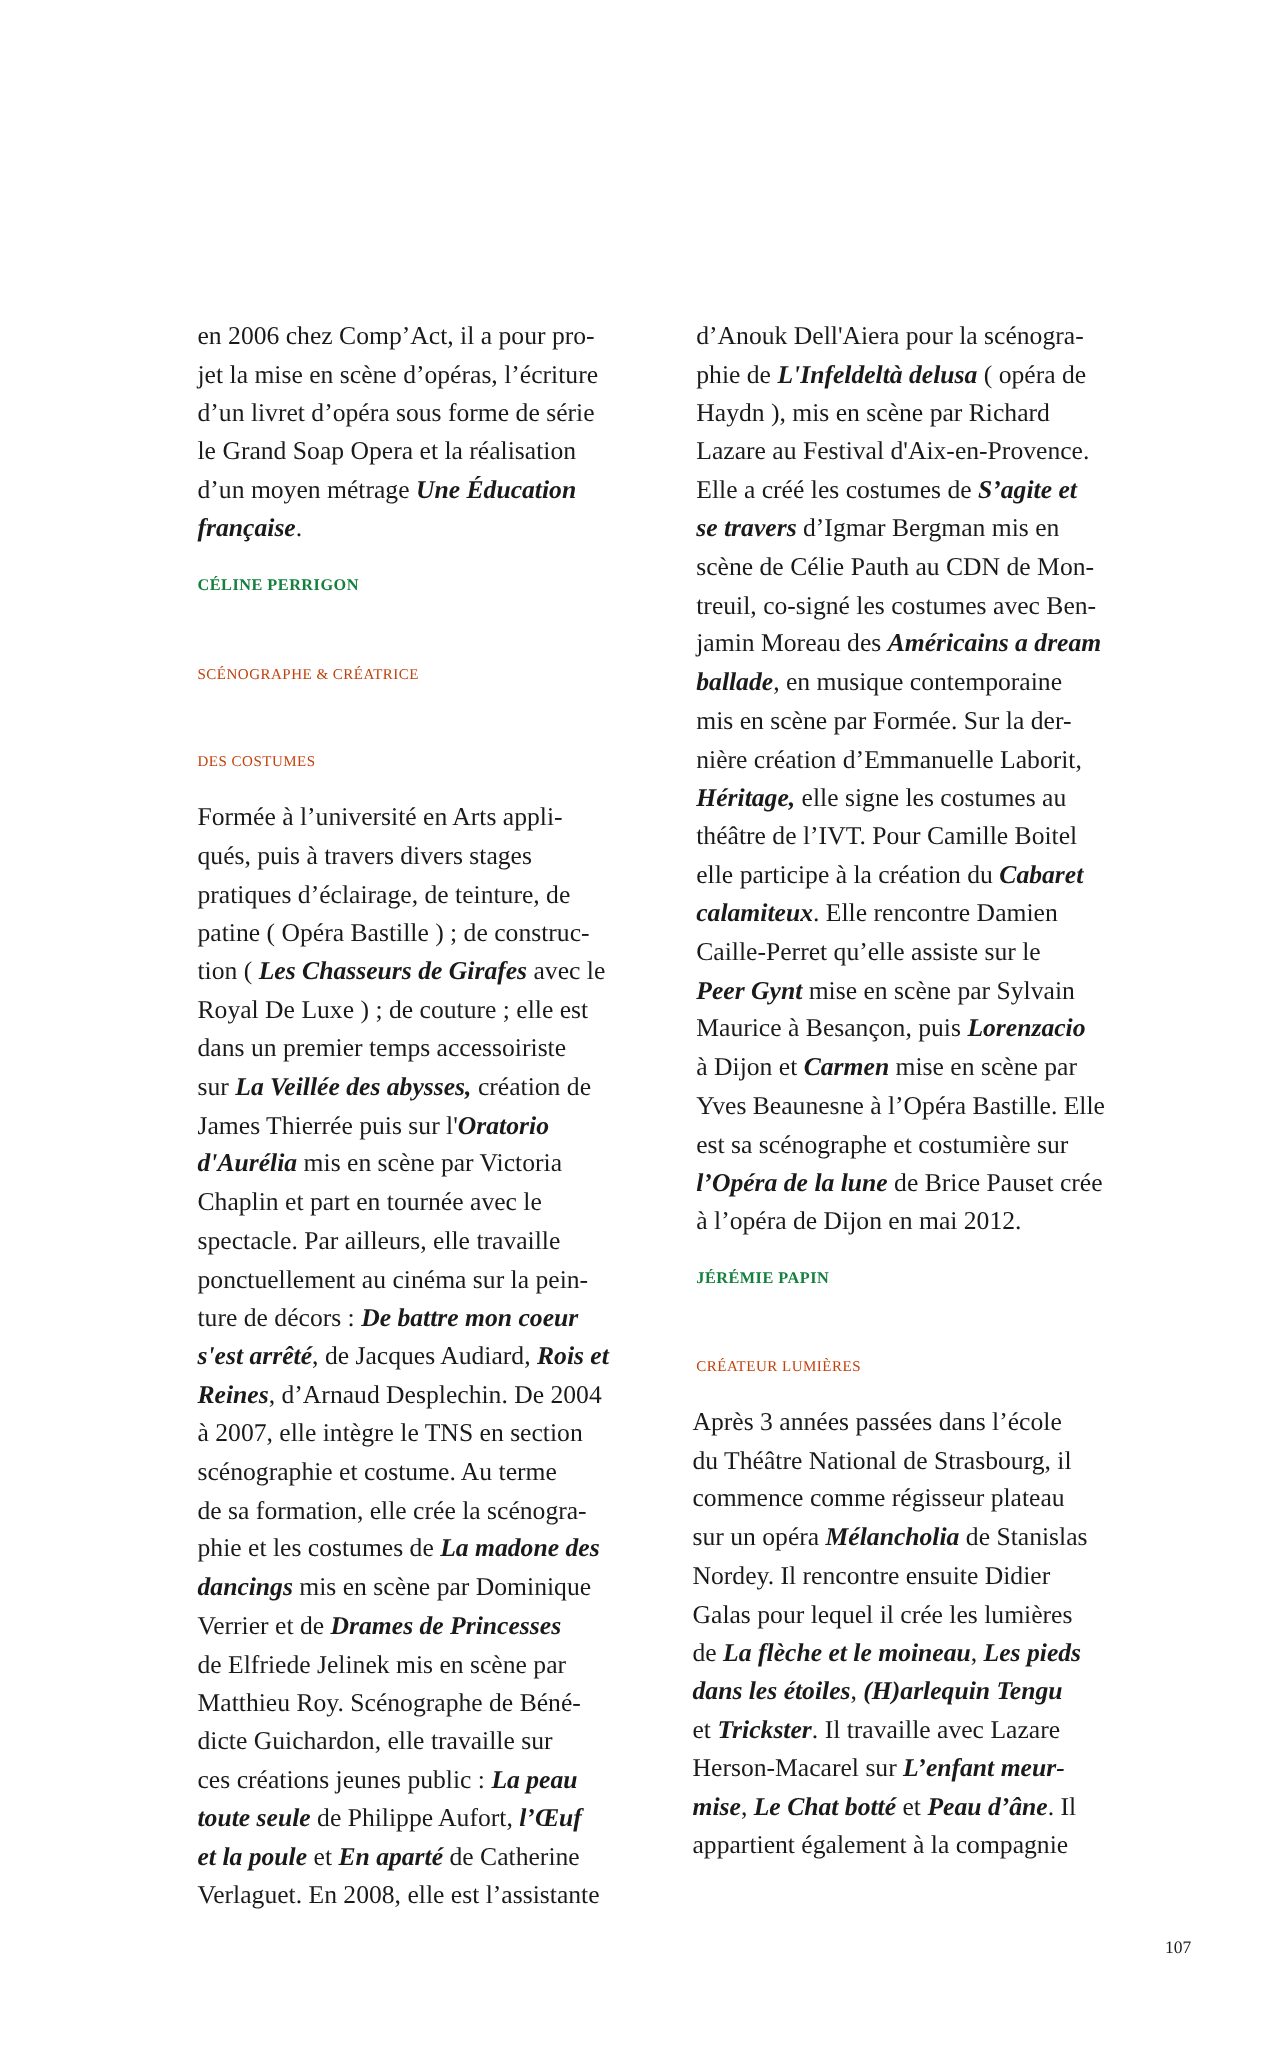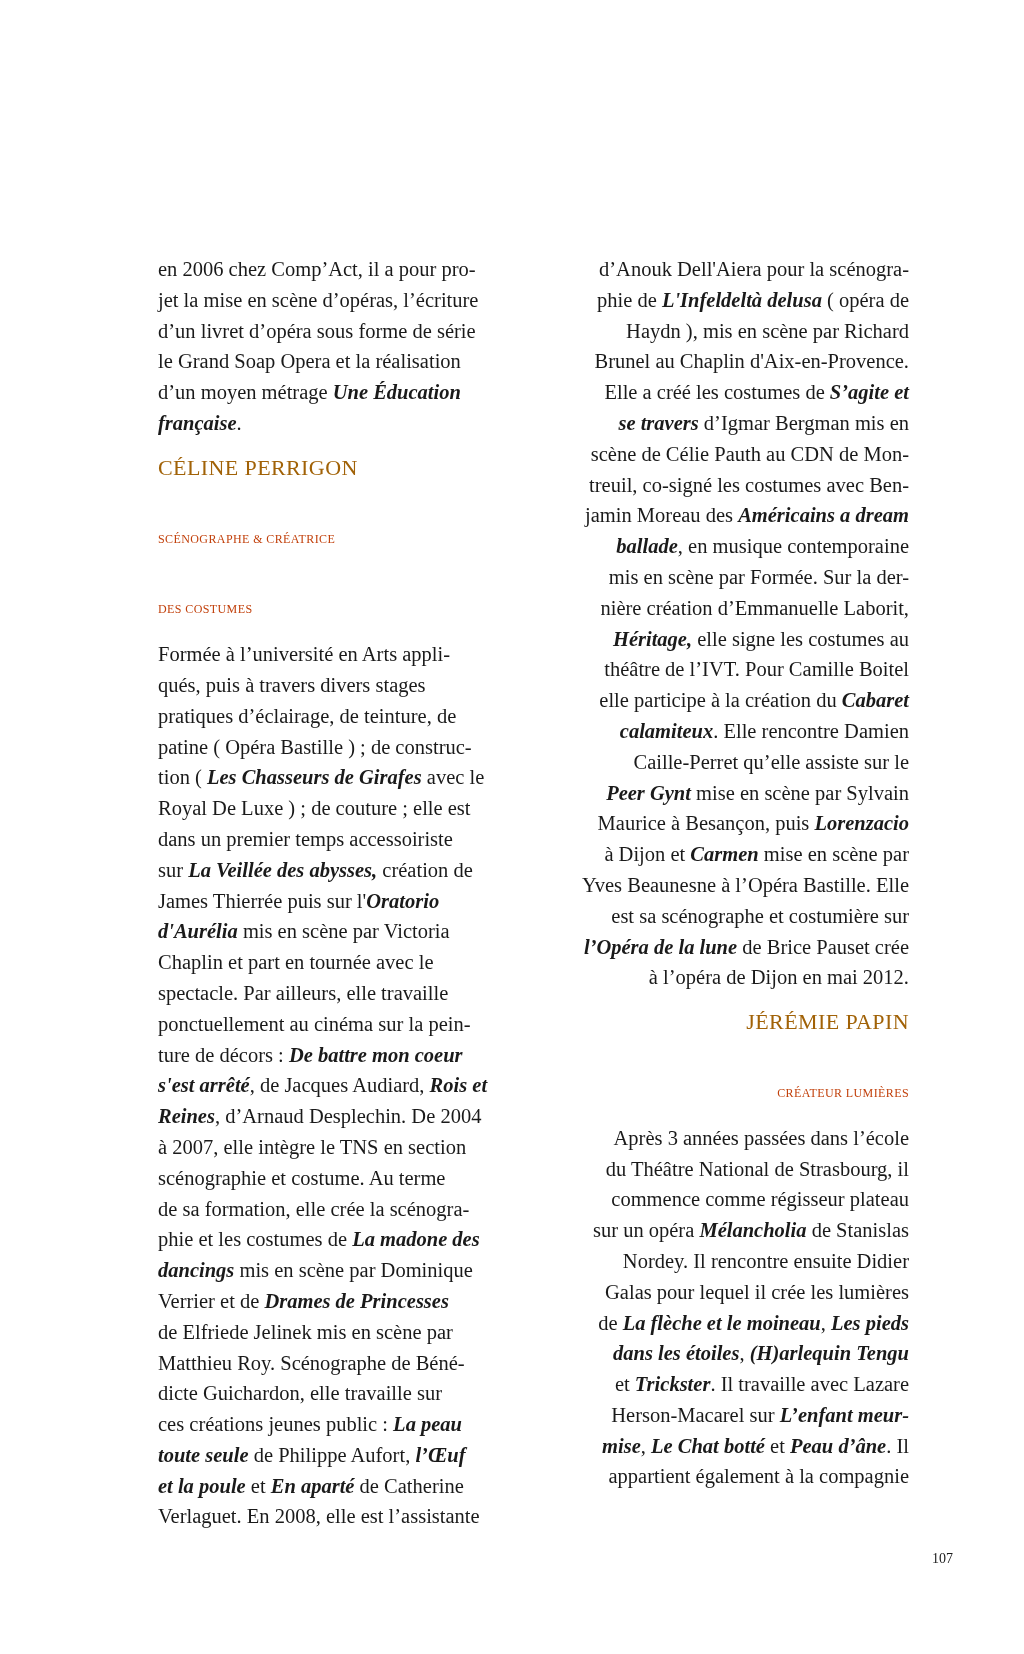--- a/index.html
+++ b/index.html
@@ -1,24 +1,24 @@
 <!DOCTYPE html>
 <html><head>
   <meta charset="utf-8">
   <style>
     html, body { margin: 0; padding: 0; background: #ffffff; }
     body { width: 1024px; height: 1654px; position: relative; overflow: hidden;
            font-family: "Liberation Serif", "DejaVu Serif", serif; color: #1a1a1a; }
     .page { position: absolute; left: 0; top: 16px; width: 1024px; height: 1654px; }
     .col { position: absolute; top: 238px; width: 352px; font-size: 20.5px; line-height: 30.8px; }
     .col-left { left: 158px; }
-    .col-right { left: 557px; text-align: right; }
+    .col-right { left: 557px; }
     .line { display: block; white-space: nowrap; height: 30.8px; }
     .line i { font-style: italic; font-weight: bold; }
-    .name { color: #a16207; font-size: 22px; letter-spacing: 0.4px; text-transform: none; }
+    .name { color: #15803d; font-size: 13px; letter-spacing: 0.4px; text-transform: none; font-weight: bold; }
     .role { color: #c2410c; font-size: 12px; letter-spacing: 0.4px; margin-top: 40px; }
     .gap-m { height: 14px; }
     .indent-neg { margin-left: -3px; }
     .page-num { position: absolute; left: 908px; top: 1535px; font-size: 14px; color: #1a1a1a; margin-left: 24px; }
   </style>
 </head>
 <body>
 
 <div class="page">
 
@@ -67,21 +67,21 @@
         <span class="line"><i>et la poule</i><span> et </span><i>En aparté</i><span> de Catherine</span></span>
         <span class="line"><span>Verlaguet. En 2008, elle est l’assistante</span></span>
       </div>
   </div>
 
   <div class="col col-right">
     <div>
         <span class="line"><span>d’Anouk Dell'Aiera pour la scénogra-</span></span>
         <span class="line"><span>phie de </span><i>L'Infeldeltà delusa</i><span> ( opéra de</span></span>
         <span class="line"><span>Haydn ), mis en scène par Richard</span></span>
-        <span class="line"><span>Brunel au Chaplin d'Aix-en-Provence.</span></span>
+        <span class="line"><span>Lazare au Festival d'Aix-en-Provence.</span></span>
         <span class="line"><span>Elle a créé les costumes de </span><i>S’agite et</i></span>
         <span class="line"><i>se travers</i><span> d’Igmar Bergman mis en</span></span>
         <span class="line"><span>scène de Célie Pauth au CDN de Mon-</span></span>
         <span class="line"><span>treuil, co-signé les costumes avec Ben-</span></span>
         <span class="line"><span>jamin Moreau des </span><i>Américains a dream</i></span>
         <span class="line"><i>ballade</i><span>, en musique contemporaine</span></span>
         <span class="line"><span>mis en scène par Formée. Sur la der-</span></span>
         <span class="line"><span>nière création d’Emmanuelle Laborit,</span></span>
         <span class="line"><i>Héritage,</i><span> elle signe les costumes au</span></span>
         <span class="line"><span>théâtre de l’IVT. Pour Camille Boitel</span></span>

